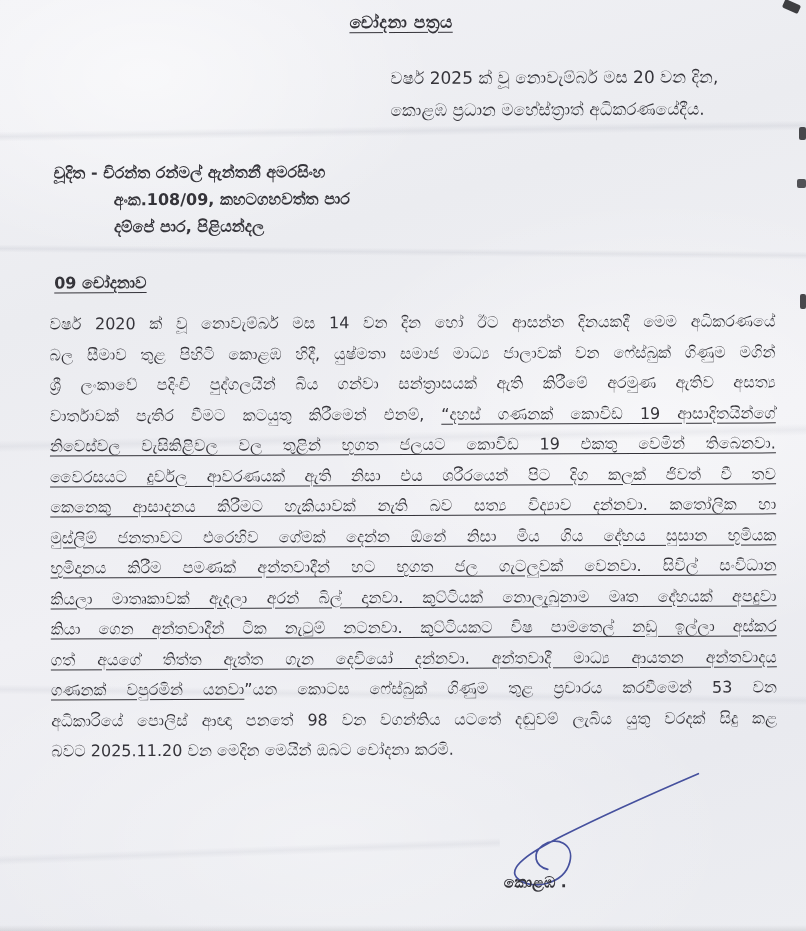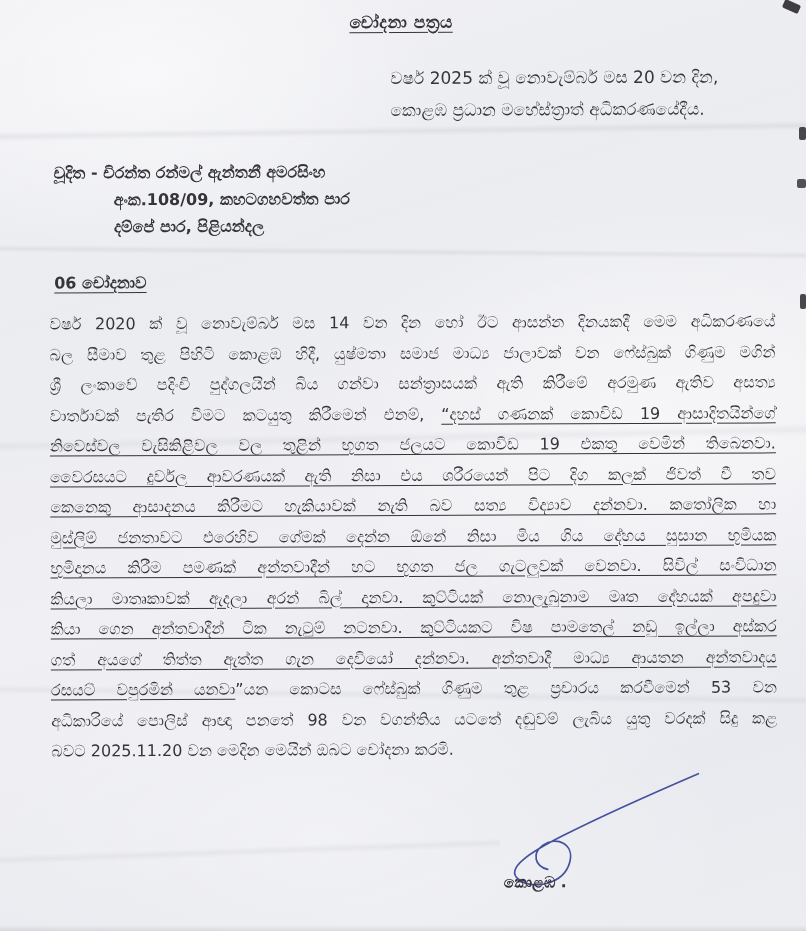--- a/index.html
+++ b/index.html
@@ -86,36 +86,36 @@
       <div>වර්ෂ 2025 ක් වූ නොවැම්බර් මස 20 වන දින,</div>
       <div>කොළඹ ප්‍රධාන මහේස්ත්‍රාත් අධිකරණයේදීය.</div>
     </div>
 
     <div class="accused">
       <div>චූදිත - චිරන්ත රන්මල් ඇන්තනී අමරසිංහ</div>
       <div class="indent">අංක.108/09, කහටගහවත්ත පාර</div>
       <div class="indent">දම්පේ පාර, පිළියන්දල</div>
     </div>
 
-    <div class="charge-heading">06 චෝදනාව</div>
+    <div class="charge-heading">09 චෝදනාව</div>
 
     <div class="body-par">
       <div class="body-line"><span>වර්ෂ 2020 ක් වූ නොවැම්බර් මස 14 වන දින හෝ ඊට ආසන්න දිනයකදී මෙම අධිකරණයේ</span></div>
       <div class="body-line"><span>බල සීමාව තුළ පිහිටි කොළඹ හිදී, යුෂ්මතා සමාජ මාධ්‍ය ජාලාවක් වන ෆේස්බුක් ගිණුම මගින්</span></div>
       <div class="body-line"><span>ශ්‍රී ලංකාවේ පදිංචි පුද්ගලයින් බිය ගන්වා සන්ත්‍රාසයක් ඇති කිරීමේ අරමුණ ඇතිව අසත්‍ය</span></div>
       <div class="body-line"><span>වාර්තාවක් පැතිර වීමට කටයුතු කිරීමෙන් එනම්, </span><span class="u">“දහස් ගණනක් කොවිඩ 19 ආසාදිතයින්ගේ</span></div>
       <div class="body-line"><span class="u">නිවෙස්වල වැසිකිළිවල වල තුළින් භූගත ජලයට කොවිඩ 19 එකතු වෙමින් තිබෙනවා.</span></div>
       <div class="body-line"><span class="u">වෛරසයට දුර්වල ආවරණයක් ඇති නිසා එය ශරීරයෙන් පිට දිග කලක් ජිවත් වී තව</span></div>
       <div class="body-line"><span class="u">කෙනෙකු ආසාදනය කිරීමට හැකියාවක් නැති බව සත්‍ය විද්‍යාව දන්නවා. කතෝලික හා</span></div>
       <div class="body-line"><span class="u">මුස්ලිම් ජනතාවට එරෙහිව ගේමක් දෙන්න ඕනේ නිසා මිය ගිය දේහය සුසාන භූමියක</span></div>
       <div class="body-line"><span class="u">භූමිදානය කිරීම පමණක් අන්තවාදීන් හට භූගත ජල ගැටලුවක් වෙනවා. සිවිල් සංවිධාන</span></div>
       <div class="body-line"><span class="u">කියලා මාතෘකාවක් ඇදලා අරන් බිල් දානවා. කුට්ටියක් නොලැබුනාම මෘත දේහයක් අපදුවා</span></div>
       <div class="body-line"><span class="u">කියා ගෙන අන්තවාදීන් ටික නැටුම් නටනවා. කුට්ටියකට විෂ පාමතෙල් නඩු ඉල්ලා අස්කර</span></div>
       <div class="body-line"><span class="u">ගත් අයගේ තිත්ත ඇත්ත ගැන දෙවියෝ දන්නවා. අන්තවාදී මාධ්‍ය ආයතන අන්තවාදය</span></div>
-      <div class="body-line"><span class="u">රසයට් වපුරමින් යනවා</span><span>”යන කොටස ෆේස්බුක් ගිණුම තුළ ප්‍රචාරය කරවීමෙන් 53 වන</span></div>
+      <div class="body-line"><span class="u">ගණනක් වපුරමින් යනවා</span><span>”යන කොටස ෆේස්බුක් ගිණුම තුළ ප්‍රචාරය කරවීමෙන් 53 වන</span></div>
       <div class="body-line"><span>අධිකාරියේ පොලිස් ආඥා පනතේ 98 වන වගන්තිය යටතේ දඬුවම් ලැබිය යුතු වරදක් සිදු කළ</span></div>
       <div class="body-line last"><span>බවට 2025.11.20 වන මෙදින මෙයින් ඔබට චෝදනා කරමි.</span></div>
     </div>
 
     <svg class="sig-svg" width="240" height="120" viewBox="0 0 240 120">
       <path d="M 229 5 C 196 19, 128 49, 94 66 C 62 82, 34 99, 49 110 C 63 121, 94 115, 100 93 C 105 75, 87 66, 73 76 C 62 84, 65 97, 78 100" fill="none" stroke="#46519e" stroke-width="1.7" stroke-linecap="round"></path>
     </svg>
 
     <div class="sig-block">
       <div>කොළඹ .</div>

